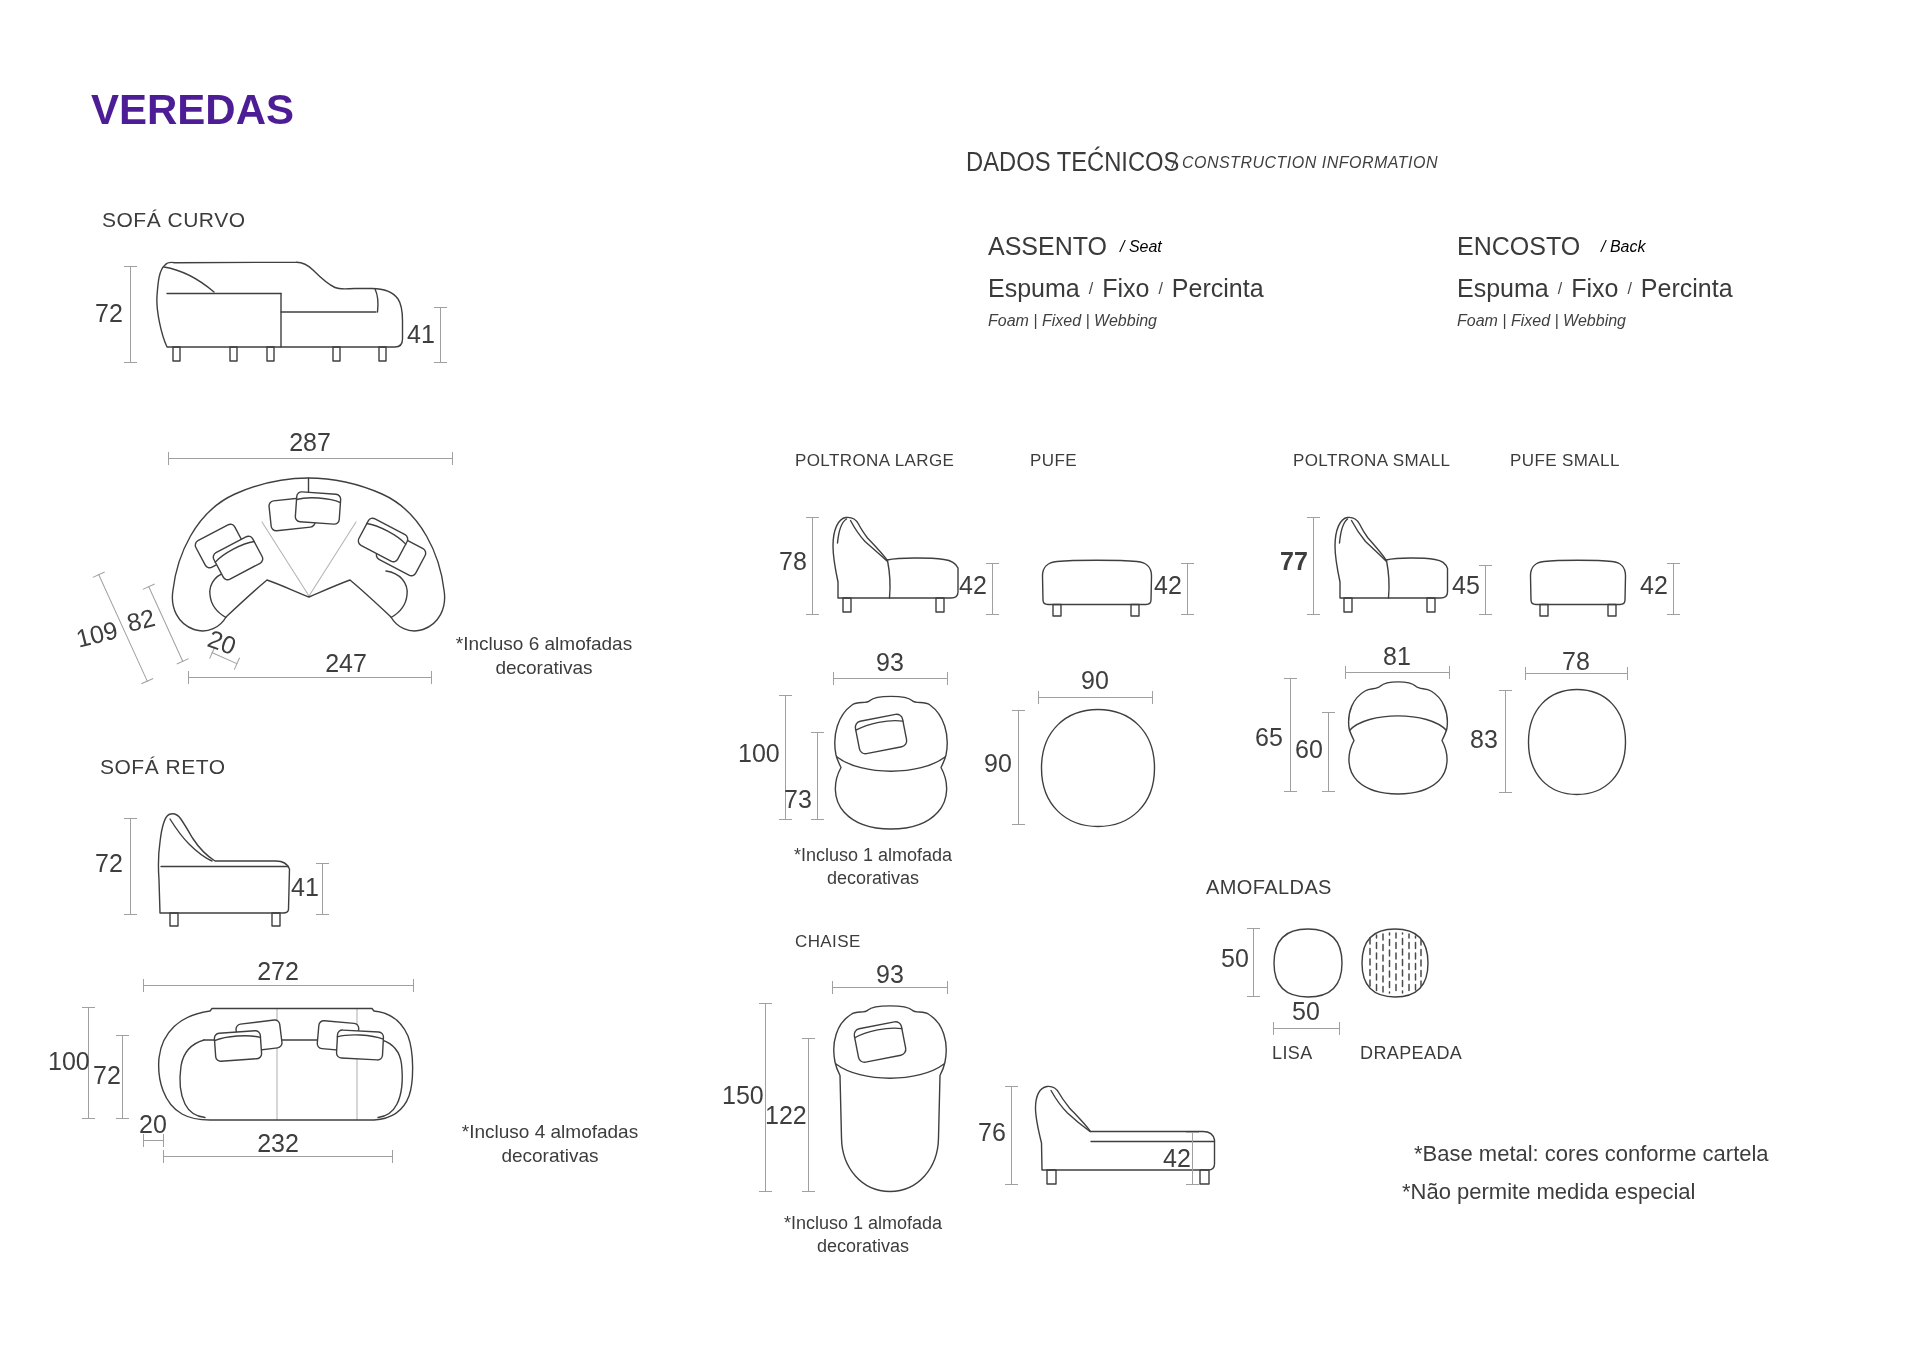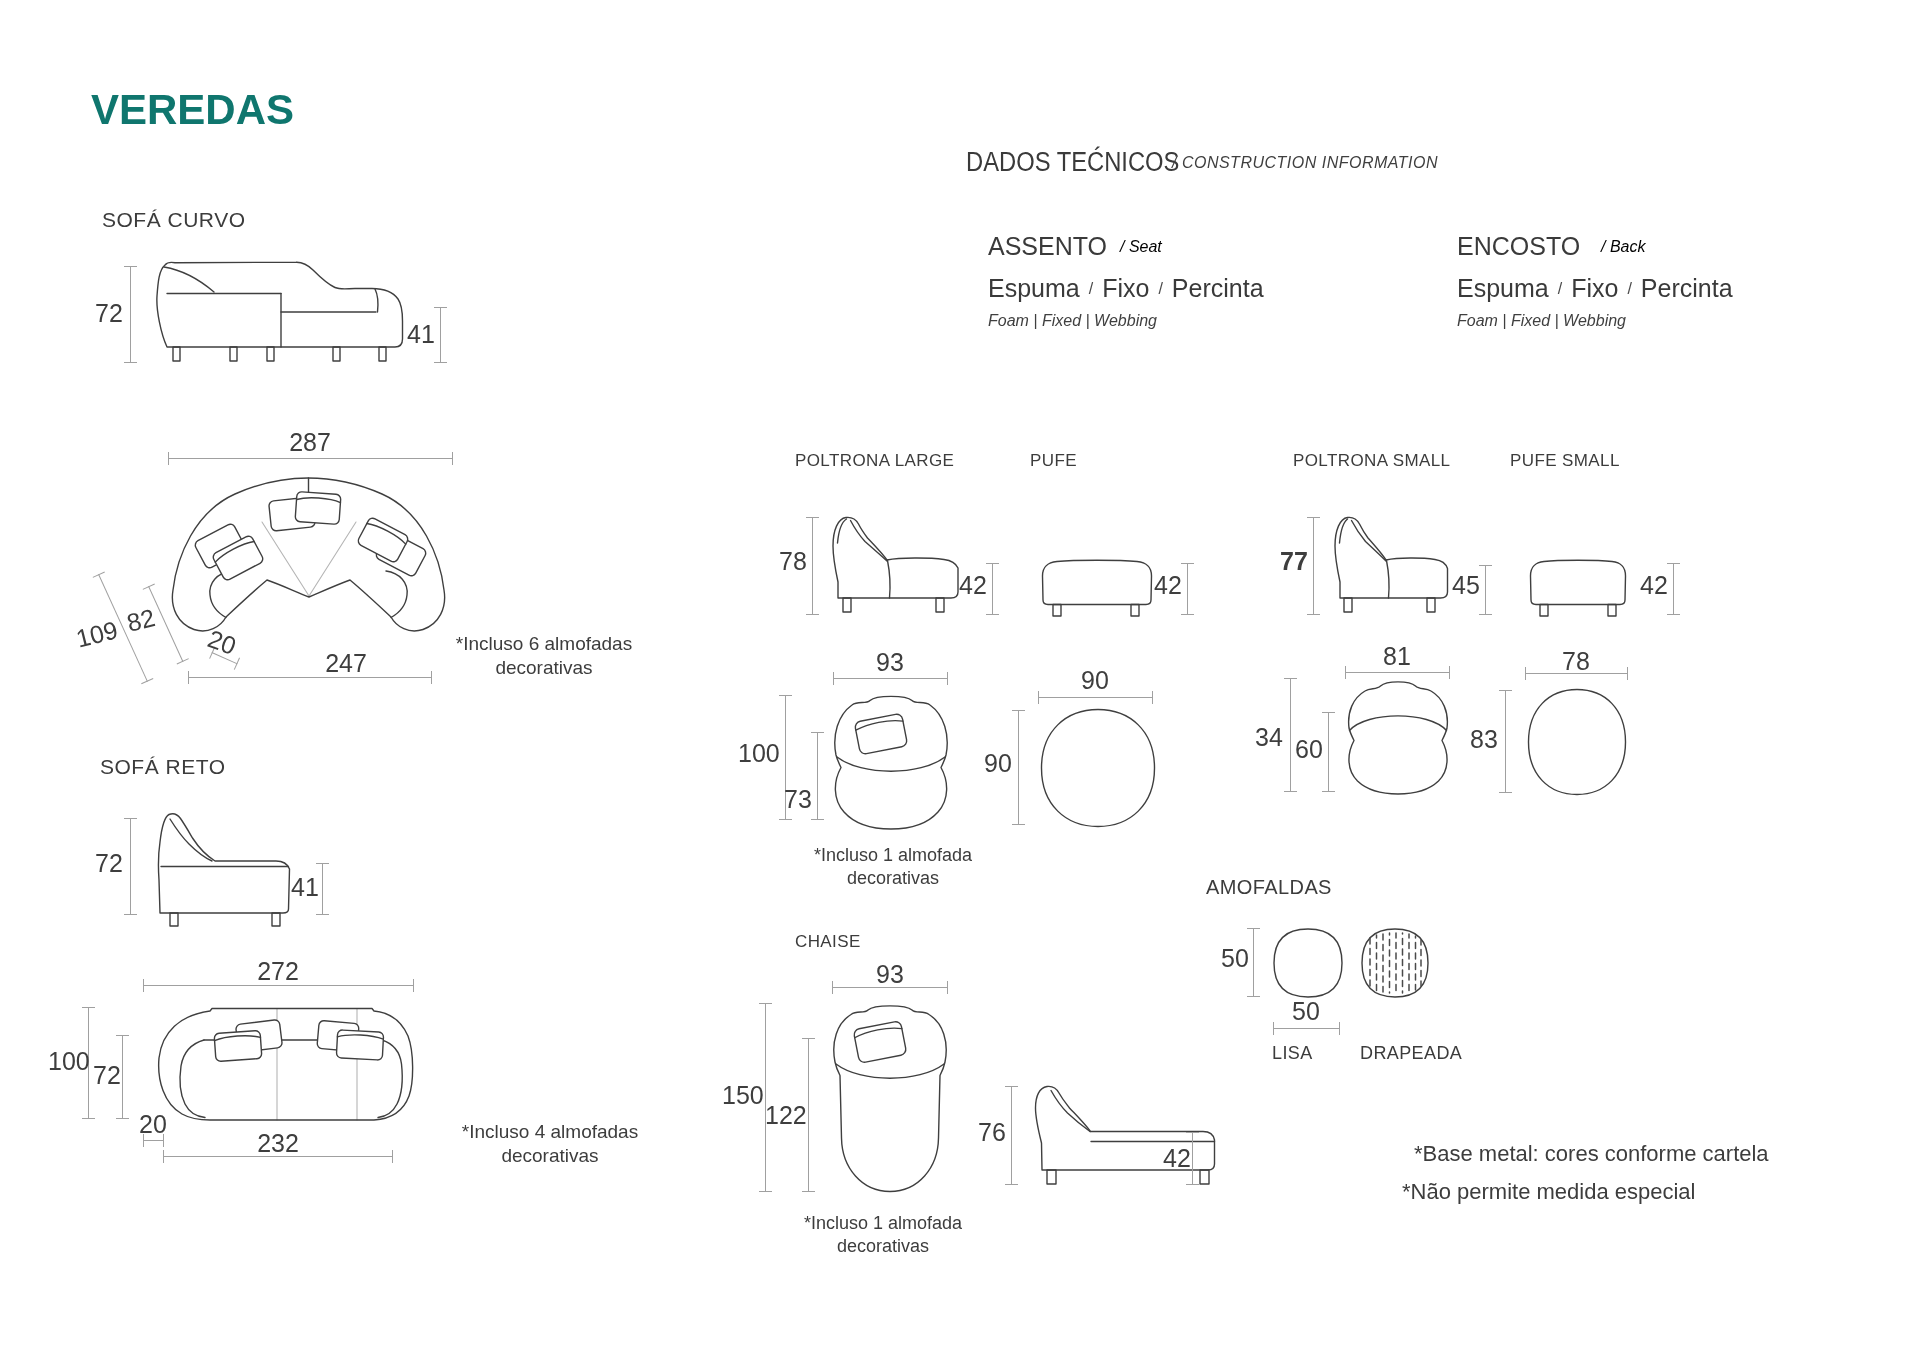--- a/index.html
+++ b/index.html
@@ -1,24 +1,24 @@
 <!DOCTYPE html>
 <html><head>
 <meta charset="utf-8">
 <style>
   html,body{margin:0;padding:0;background:#fff;}
   #canvas{position:relative;width:1920px;height:1357px;background:#fff;overflow:hidden;
           font-family:"Liberation Sans", sans-serif;color:#3d3d3d;}
-  .page-title{position:absolute;font-size:42px;font-weight:bold;color:#0f766e;letter-spacing:0;white-space:nowrap;}
+  .page-title{position:absolute;font-size:42px;font-weight:bold;color:#4c1d95;letter-spacing:0;white-space:nowrap;}
   .lbl{position:absolute;font-size:21px;color:#3c3c3c;letter-spacing:.5px;white-space:nowrap;}
   .hdr{position:absolute;font-size:17px;color:#3c3c3c;letter-spacing:.4px;white-space:nowrap;}
   .num{position:absolute;font-size:25px;color:#3e3e3e;line-height:1;white-space:nowrap;}
   .num.ctr{transform:translateX(-50%);}
   .note{position:absolute;font-size:19px;color:#3d3d3d;text-align:center;line-height:1.25;}
-  .note.sm{font-size:18px;margin-left:20px;}
+  .note.sm{font-size:18px;}
   .fnote{position:absolute;font-size:22px;color:#3d3d3d;white-space:nowrap;line-height:1;}
   .tech-title{position:absolute;font-size:27px;color:#3a3a3a;white-space:nowrap;transform:scaleX(.88);transform-origin:0 0;}
   .tech-sub{position:absolute;font-size:16px;font-style:italic;color:#3f3f3f;letter-spacing:.5px;white-space:nowrap;}
   .mat-h{position:absolute;font-size:25px;color:#3a3a3a;white-space:nowrap;}
   .mat-sub{position:absolute;font-size:16px;font-style:italic;color:#000000;white-space:nowrap;}
   .mat-line{position:absolute;font-size:25px;color:#3a3a3a;white-space:nowrap;}
   .mat-line .sep{font-size:16px;color:#4a4a4a;padding:0 9px;position:relative;top:-3px;}
   .mat-en{position:absolute;font-size:16px;font-style:italic;color:#3f3f3f;white-space:nowrap;}
   
   .dv{position:absolute;width:1px;background:#a0a0a0;}
@@ -241,21 +241,21 @@
   <div class="dv" style="left:1018px;top:710px;height:115px;"></div>
   <div class="num" style="left:984px;top:751px;">90</div>
 
   <svg class="draw" style="left:1345px;top:678px;" width="106" height="118" viewBox="0 0 106 118">
     <path d="M4,50 C2,34 8,20 20,13 C25.5,9.5 31.5,12 35.5,8 C41.5,2.5 64.5,2.5 70.5,8 C74.5,12 80.5,9.5 86,13 C98,20 104,34 102,50 C101,54.5 99,58.5 97,62.5 C104,75.5 104.5,92 93.5,103 C82.5,113.5 68,116 53,116 C38,116 23.5,113.5 12.5,103 C1.5,92 2,75.5 9,62.5 C7,58.5 5,54.5 4,50 Z"></path>
     <path d="M4.5,52.5 C22,33 84,33 101.5,52.5"></path>
   </svg>
   <div class="dh" style="left:1345px;top:672px;width:105px;"></div>
   <div class="num ctr" style="left:1397px;top:644px;">81</div>
   <div class="dv" style="left:1290px;top:678px;height:114px;"></div>
-  <div class="num" style="left:1255px;top:725px;">34</div>
+  <div class="num" style="left:1255px;top:725px;">65</div>
   <div class="dv" style="left:1328px;top:712px;height:80px;"></div>
   <div class="num" style="left:1295px;top:737px;">60</div>
 
   <svg class="draw" style="left:1525px;top:686px;" width="104" height="112" viewBox="0 0 104 112">
     <path d="M52,3.5 C80,3.5 100.5,23 100.5,56 C100.5,89 80,108.5 52,108.5 C24,108.5 3.5,89 3.5,56 C3.5,23 24,3.5 52,3.5 Z"></path>
   </svg>
   <div class="dh" style="left:1525px;top:673px;width:103px;"></div>
   <div class="num ctr" style="left:1576px;top:649px;">78</div>
   <div class="dv" style="left:1505px;top:690px;height:103px;"></div>
   <div class="num" style="left:1470px;top:727px;">83</div>

